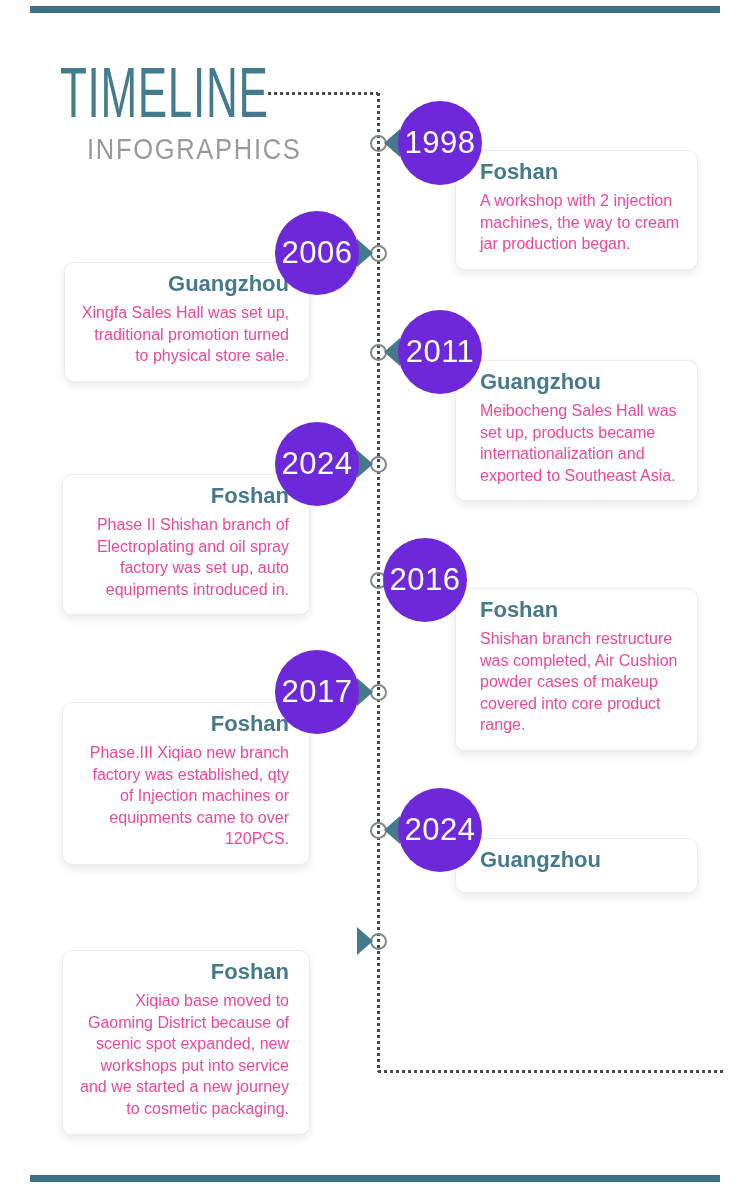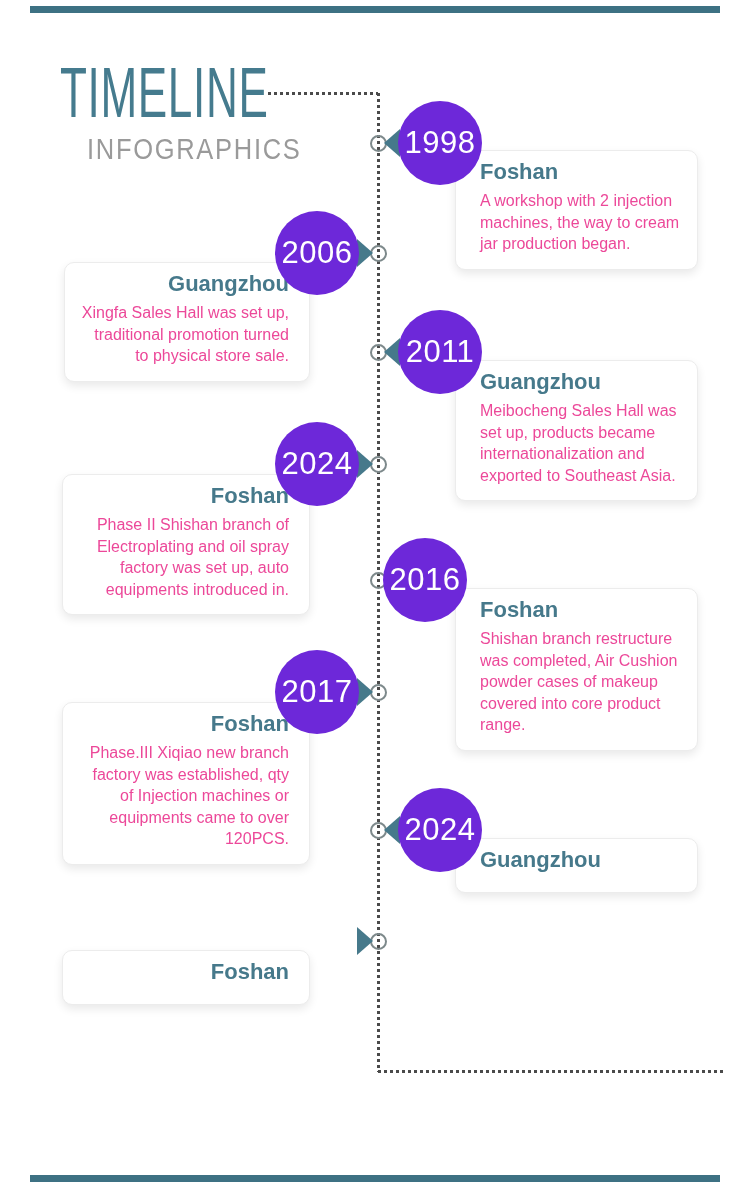--- a/index.html
+++ b/index.html
@@ -190,15 +190,16 @@
   <span class="tail point-left" style="left:384px; top:816px"></span>
   <div class="bubble" style="left:398px; top:788px">2024</div>
   <div class="card right-side" style="left:455px; top:838px; width:243px">
     <div class="city">Guangzhou</div>
   </div>
 
   <div class="node" style="top:933px"></div>
   <span class="tail point-right" style="left:357px; top:927px"></span>
   <div class="card left-side" style="left:62px; top:950px; width:248px">
     <div class="city">Foshan</div>
+    <p class="desc">Xiqiao base moved to Gaoming District because of scenic spot expanded, new workshops put into service and we started a new journey to cosmetic packaging.</p>
   </div>
 
 </div>
 
 </body></html>

